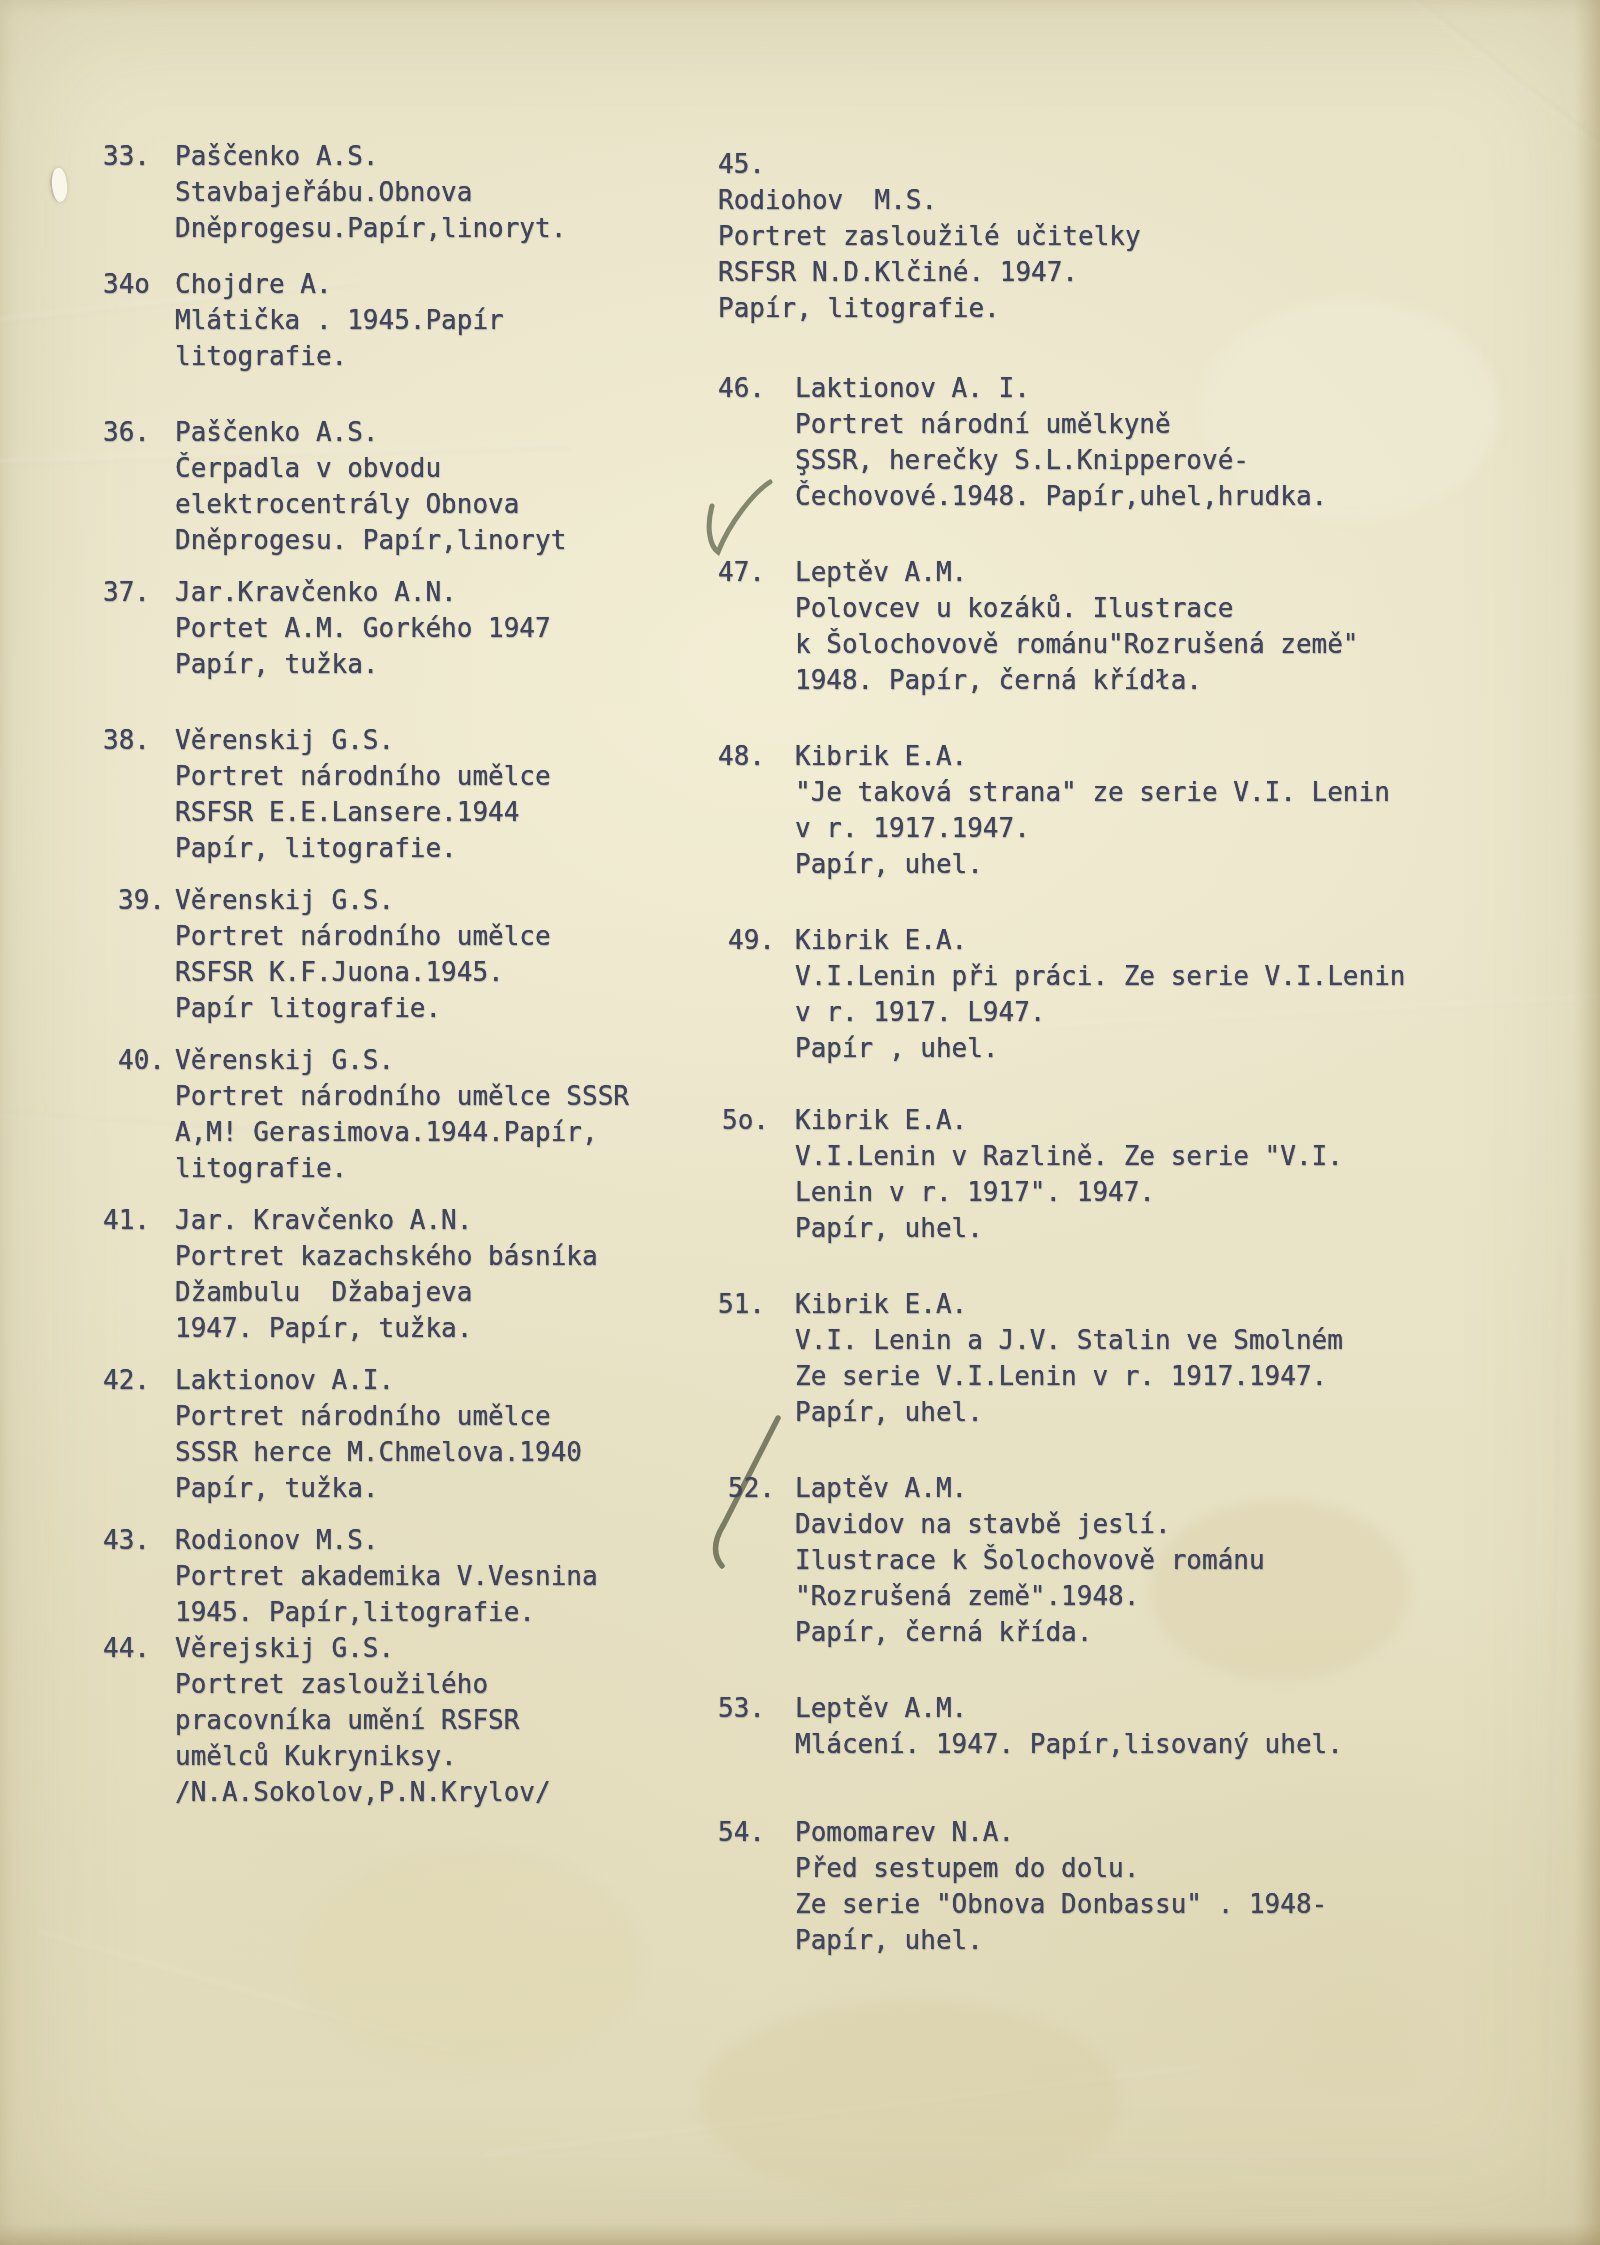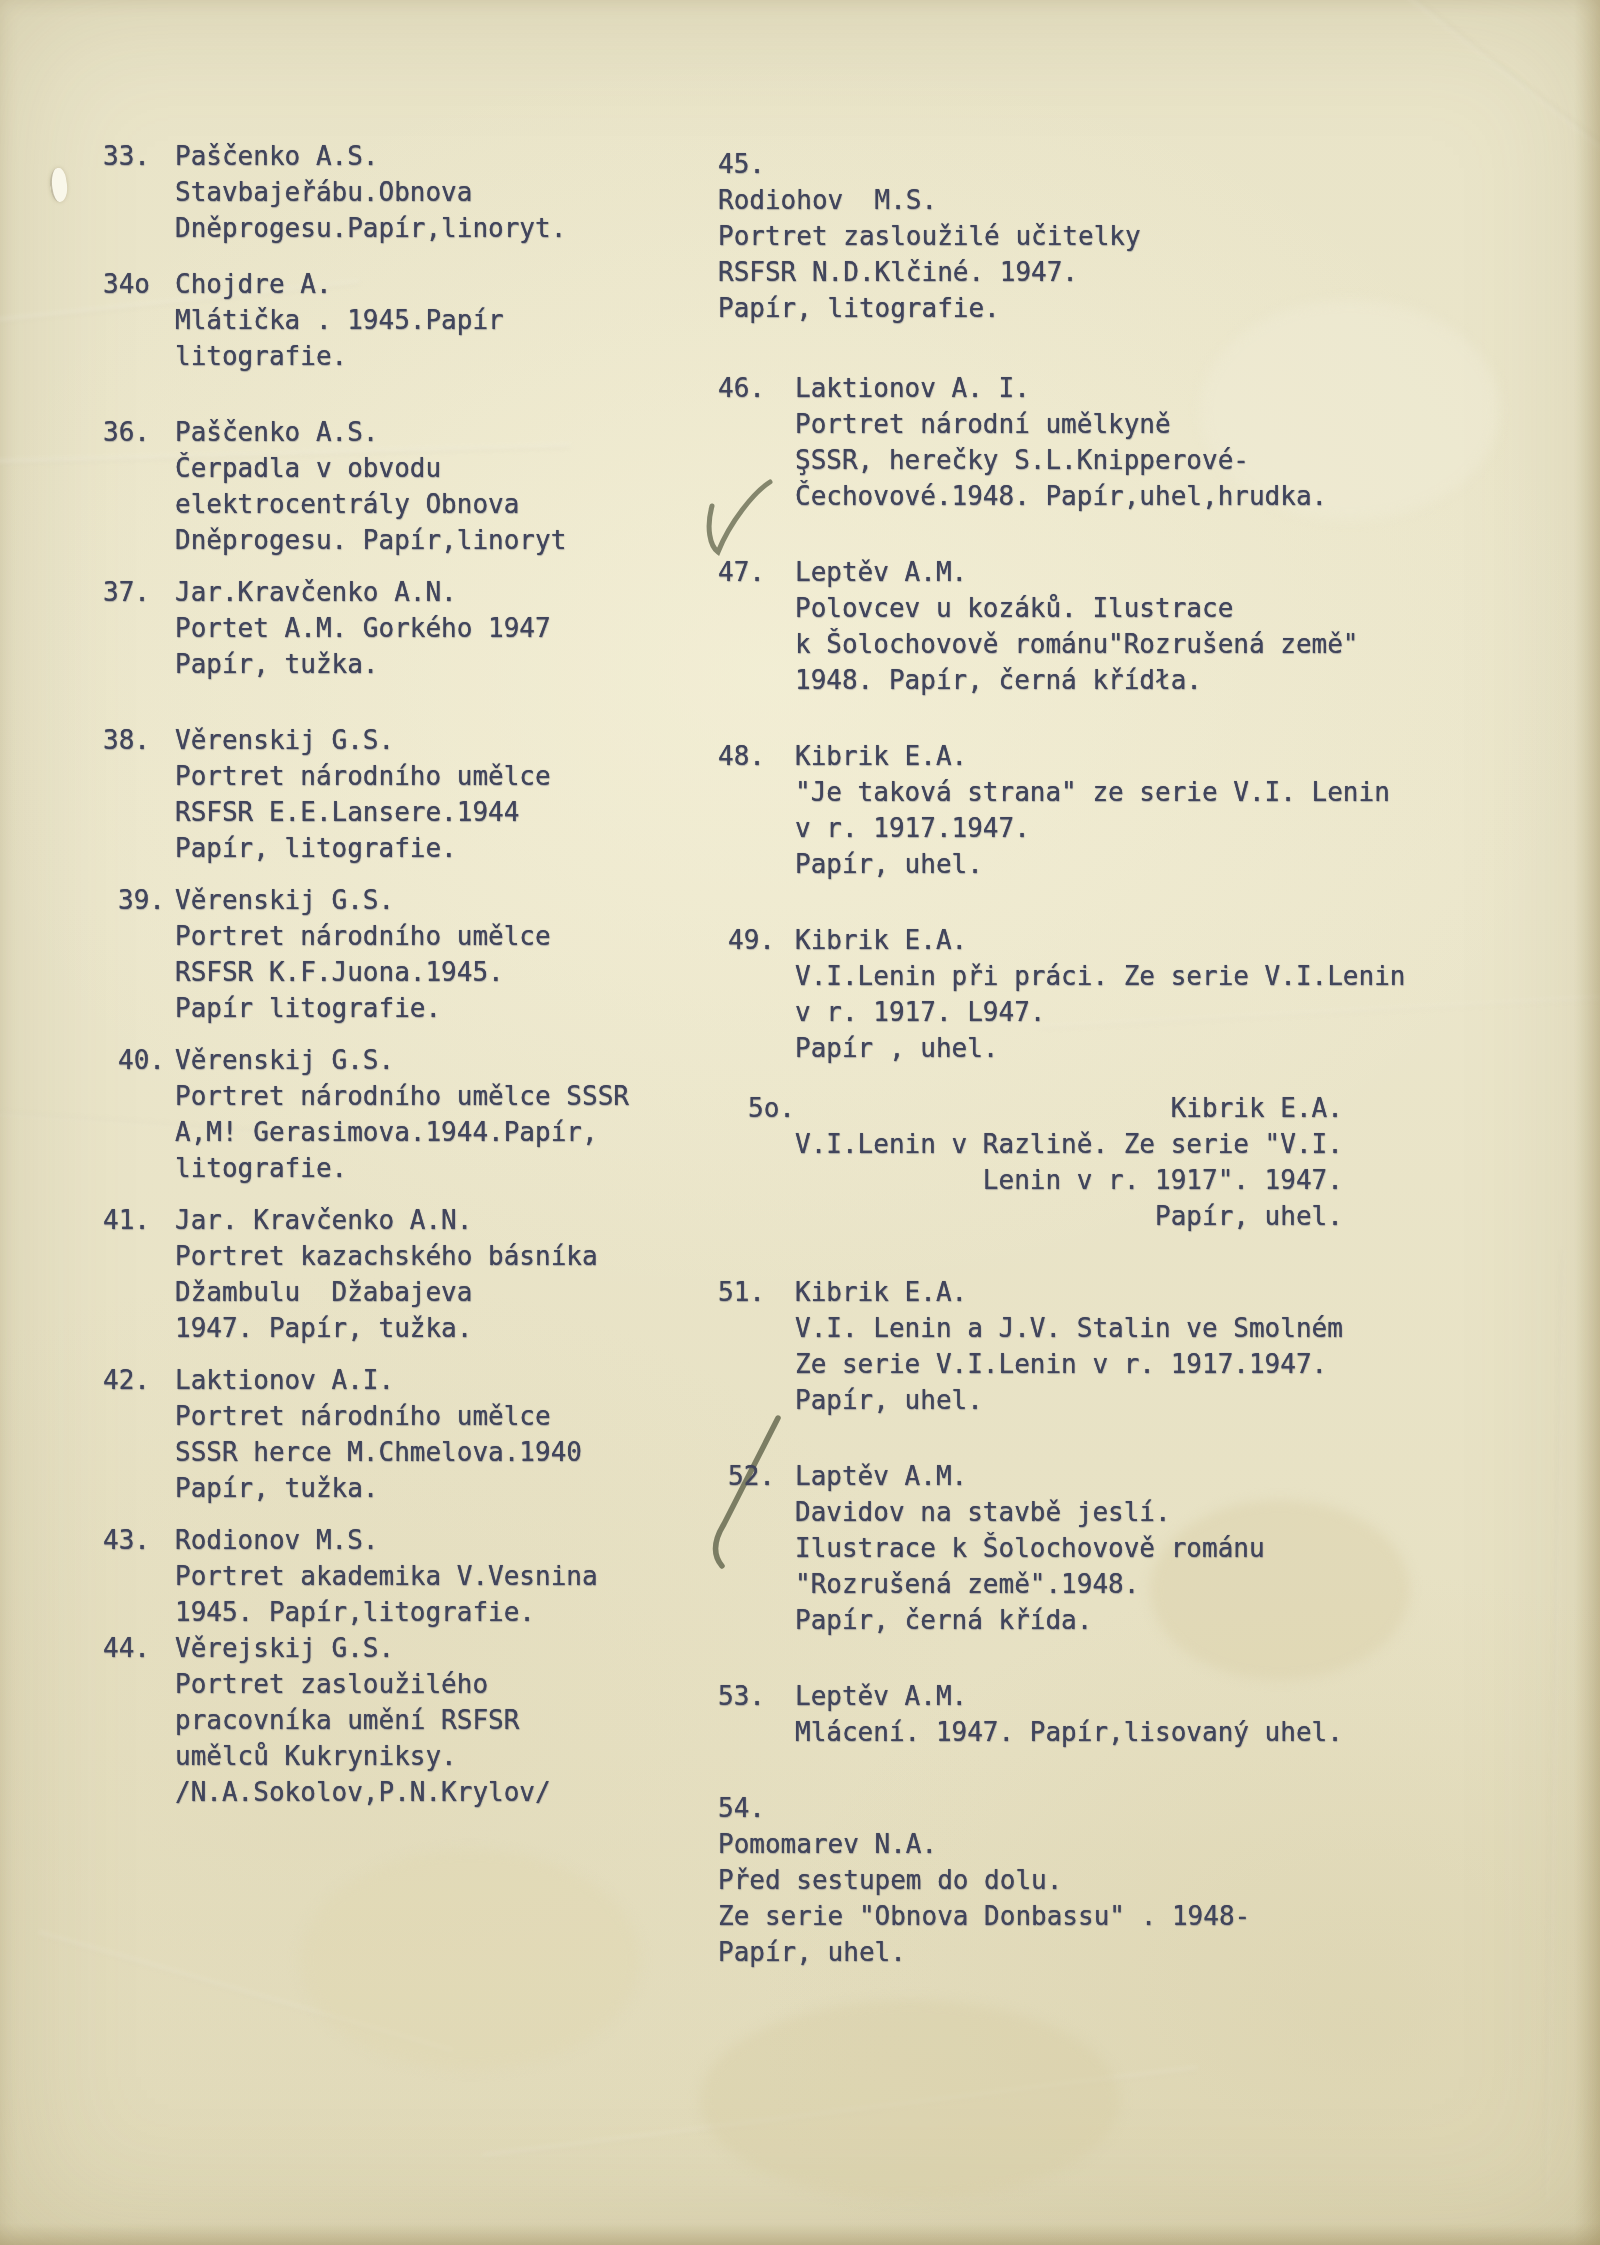--- a/index.html
+++ b/index.html
@@ -201,21 +201,21 @@
   </div>
       <div class="item" style="margin-top: 40px;">
     <span class="num" style="padding-left: 10px;">49.</span>
     <div class="lines">
           <div class="line">Kibrik E.A.</div>
           <div class="line">V.I.Lenin při práci. Ze serie V.I.Lenin</div>
           <div class="line">v r. 1917. L947.</div>
           <div class="line">Papír , uhel.</div>
         </div>
   </div>
-      <div class="item" style="margin-top: 24px; text-align: right;">
+      <div class="item" style="margin-top: 36px;">
     <span class="num" style="padding-left: 4px;">5o.</span>
     <div class="lines">
           <div class="line">Kibrik E.A.</div>
           <div class="line">V.I.Lenin v Razlině. Ze serie "V.I.</div>
           <div class="line">Lenin v r. 1917". 1947.</div>
           <div class="line">Papír, uhel.</div>
         </div>
   </div>
       <div class="item" style="margin-top: 40px;">
     <span class="num">51.</span>
@@ -236,21 +236,21 @@
           <div class="line">Papír, černá křída.</div>
         </div>
   </div>
       <div class="item" style="margin-top: 40px;">
     <span class="num">53.</span>
     <div class="lines">
           <div class="line">Leptěv A.M.</div>
           <div class="line">Mlácení. 1947. Papír,lisovaný uhel.</div>
         </div>
   </div>
-      <div class="item" style="margin-top: 40px; flex-direction: column;">
+      <div class="item" style="margin-top: 52px;">
     <span class="num">54.</span>
     <div class="lines">
           <div class="line">Pomomarev N.A.</div>
           <div class="line">Před sestupem do dolu.</div>
           <div class="line">Ze serie "Obnova Donbassu" . 1948-</div>
           <div class="line">Papír, uhel.</div>
         </div>
   </div>
     </div>
 </div>

